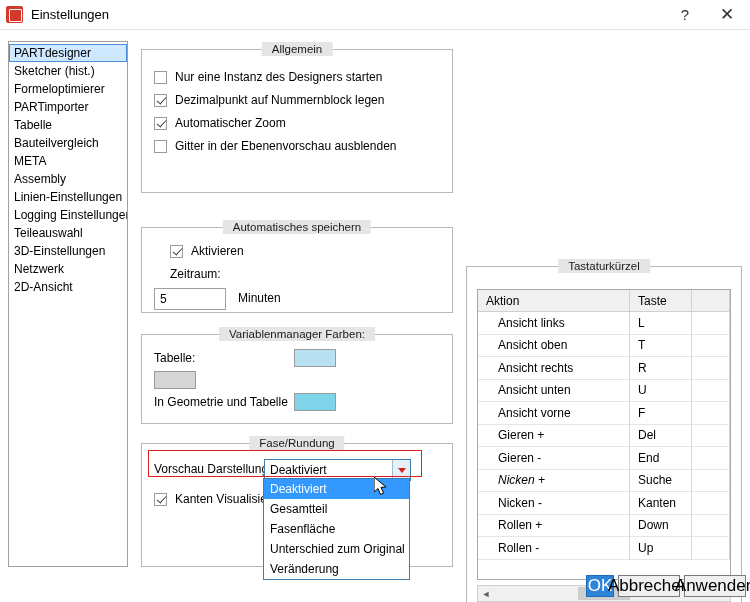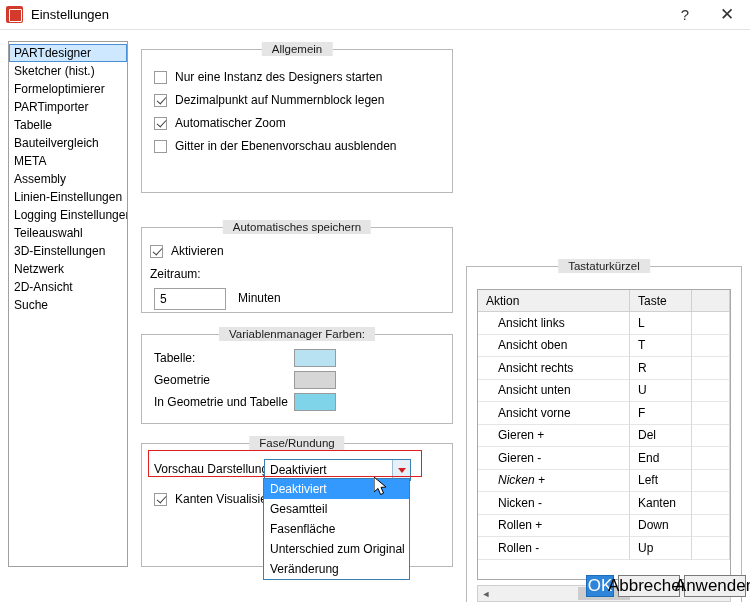--- a/index.html
+++ b/index.html
@@ -264,21 +264,20 @@
     <div class="list-item">Tabelle</div>
     <div class="list-item">Bauteilvergleich</div>
     <div class="list-item">META</div>
     <div class="list-item">Assembly</div>
     <div class="list-item">Linien-Einstellungen</div>
     <div class="list-item">Logging Einstellungen</div>
     <div class="list-item">Teileauswahl</div>
     <div class="list-item">3D-Einstellungen</div>
     <div class="list-item">Netzwerk</div>
     <div class="list-item">2D-Ansicht</div>
-    <div class="list-item">Suche</div>
   </div>
 
   <div class="group" style="left:141px; top:18px; width:312px; height:144px;">
     <div class="group-title">Allgemein</div>
     <div style="position:absolute; left:12px; top:20px; right:8px;">
       <div class="chk-row">
         <div class="chk"></div>
         <div class="chk-label">Nur eine Instanz des Designers starten</div>
       </div>
       <div class="chk-row">
@@ -291,40 +290,39 @@
       </div>
       <div class="chk-row">
         <div class="chk"></div>
         <div class="chk-label">Gitter in der Ebenenvorschau ausblenden</div>
       </div>
     </div>
   </div>
 
   <div class="group" style="left:141px; top:196px; width:312px; height:86px;">
     <div class="group-title">Automatisches speichern</div>
-    <div style="position:absolute; left:8px; top:16px;">
+    <div style="position:absolute; left:28px; top:16px;">
       <div class="chk-row">
         <div class="chk checked"></div>
         <div class="chk-label">Aktivieren</div>
       </div>
       <div style="font-size:12px; margin-top:4px;">Zeitraum:</div>
     </div>
     <div class="textbox" style="position:absolute; left:12px; top:60px; width:72px;">5</div>
     <div style="position:absolute; left:96px; top:63px; font-size:12px;">Minuten</div>
   </div>
 
   <div class="group" style="left:141px; top:303px; width:312px; height:90px;">
     <div class="group-title">Variablenmanager Farben:</div>
     <div style="position:absolute; left:12px; top:12px; right:10px;">
       <div style="display:flex; align-items:center; height:22px;">
         <div style="width:140px; font-size:12px;">Tabelle:</div>
         <div class="swatch" style="background:#b8e2f2;"></div>
       </div>
       <div style="display:flex; align-items:center; height:22px;">
-        <div style="width:140px; font-size:12px;">Geometrie</div>
         <div class="swatch" style="background:#d6d6d6;"></div>
       </div>
       <div style="display:flex; align-items:center; height:22px;">
         <div style="width:140px; font-size:12px;">In Geometrie und Tabelle</div>
         <div class="swatch" style="background:#7fd4ea;"></div>
       </div>
     </div>
   </div>
 
   <div class="group" style="left:141px; top:412px; width:312px; height:124px;">
@@ -399,21 +397,21 @@
         <div class="td col-b">Del</div>
         <div class="td" style="flex:1;"></div>
       </div>
       <div class="tr">
         <div class="td col-a" style="padding-left:20px;">Gieren -</div>
         <div class="td col-b">End</div>
         <div class="td" style="flex:1;"></div>
       </div>
       <div class="tr">
         <div class="td col-a" style="padding-left:20px;font-style:italic;">Nicken +</div>
-        <div class="td col-b">Left</div>
+        <div class="td col-b">Suche</div>
         <div class="td" style="flex:1;"></div>
       </div>
       <div class="tr">
         <div class="td col-a" style="padding-left:20px;">Nicken -</div>
         <div class="td col-b">Kanten</div>
         <div class="td" style="flex:1;"></div>
       </div>
       <div class="tr">
         <div class="td col-a" style="padding-left:20px;">Rollen +</div>
         <div class="td col-b">Down</div>

